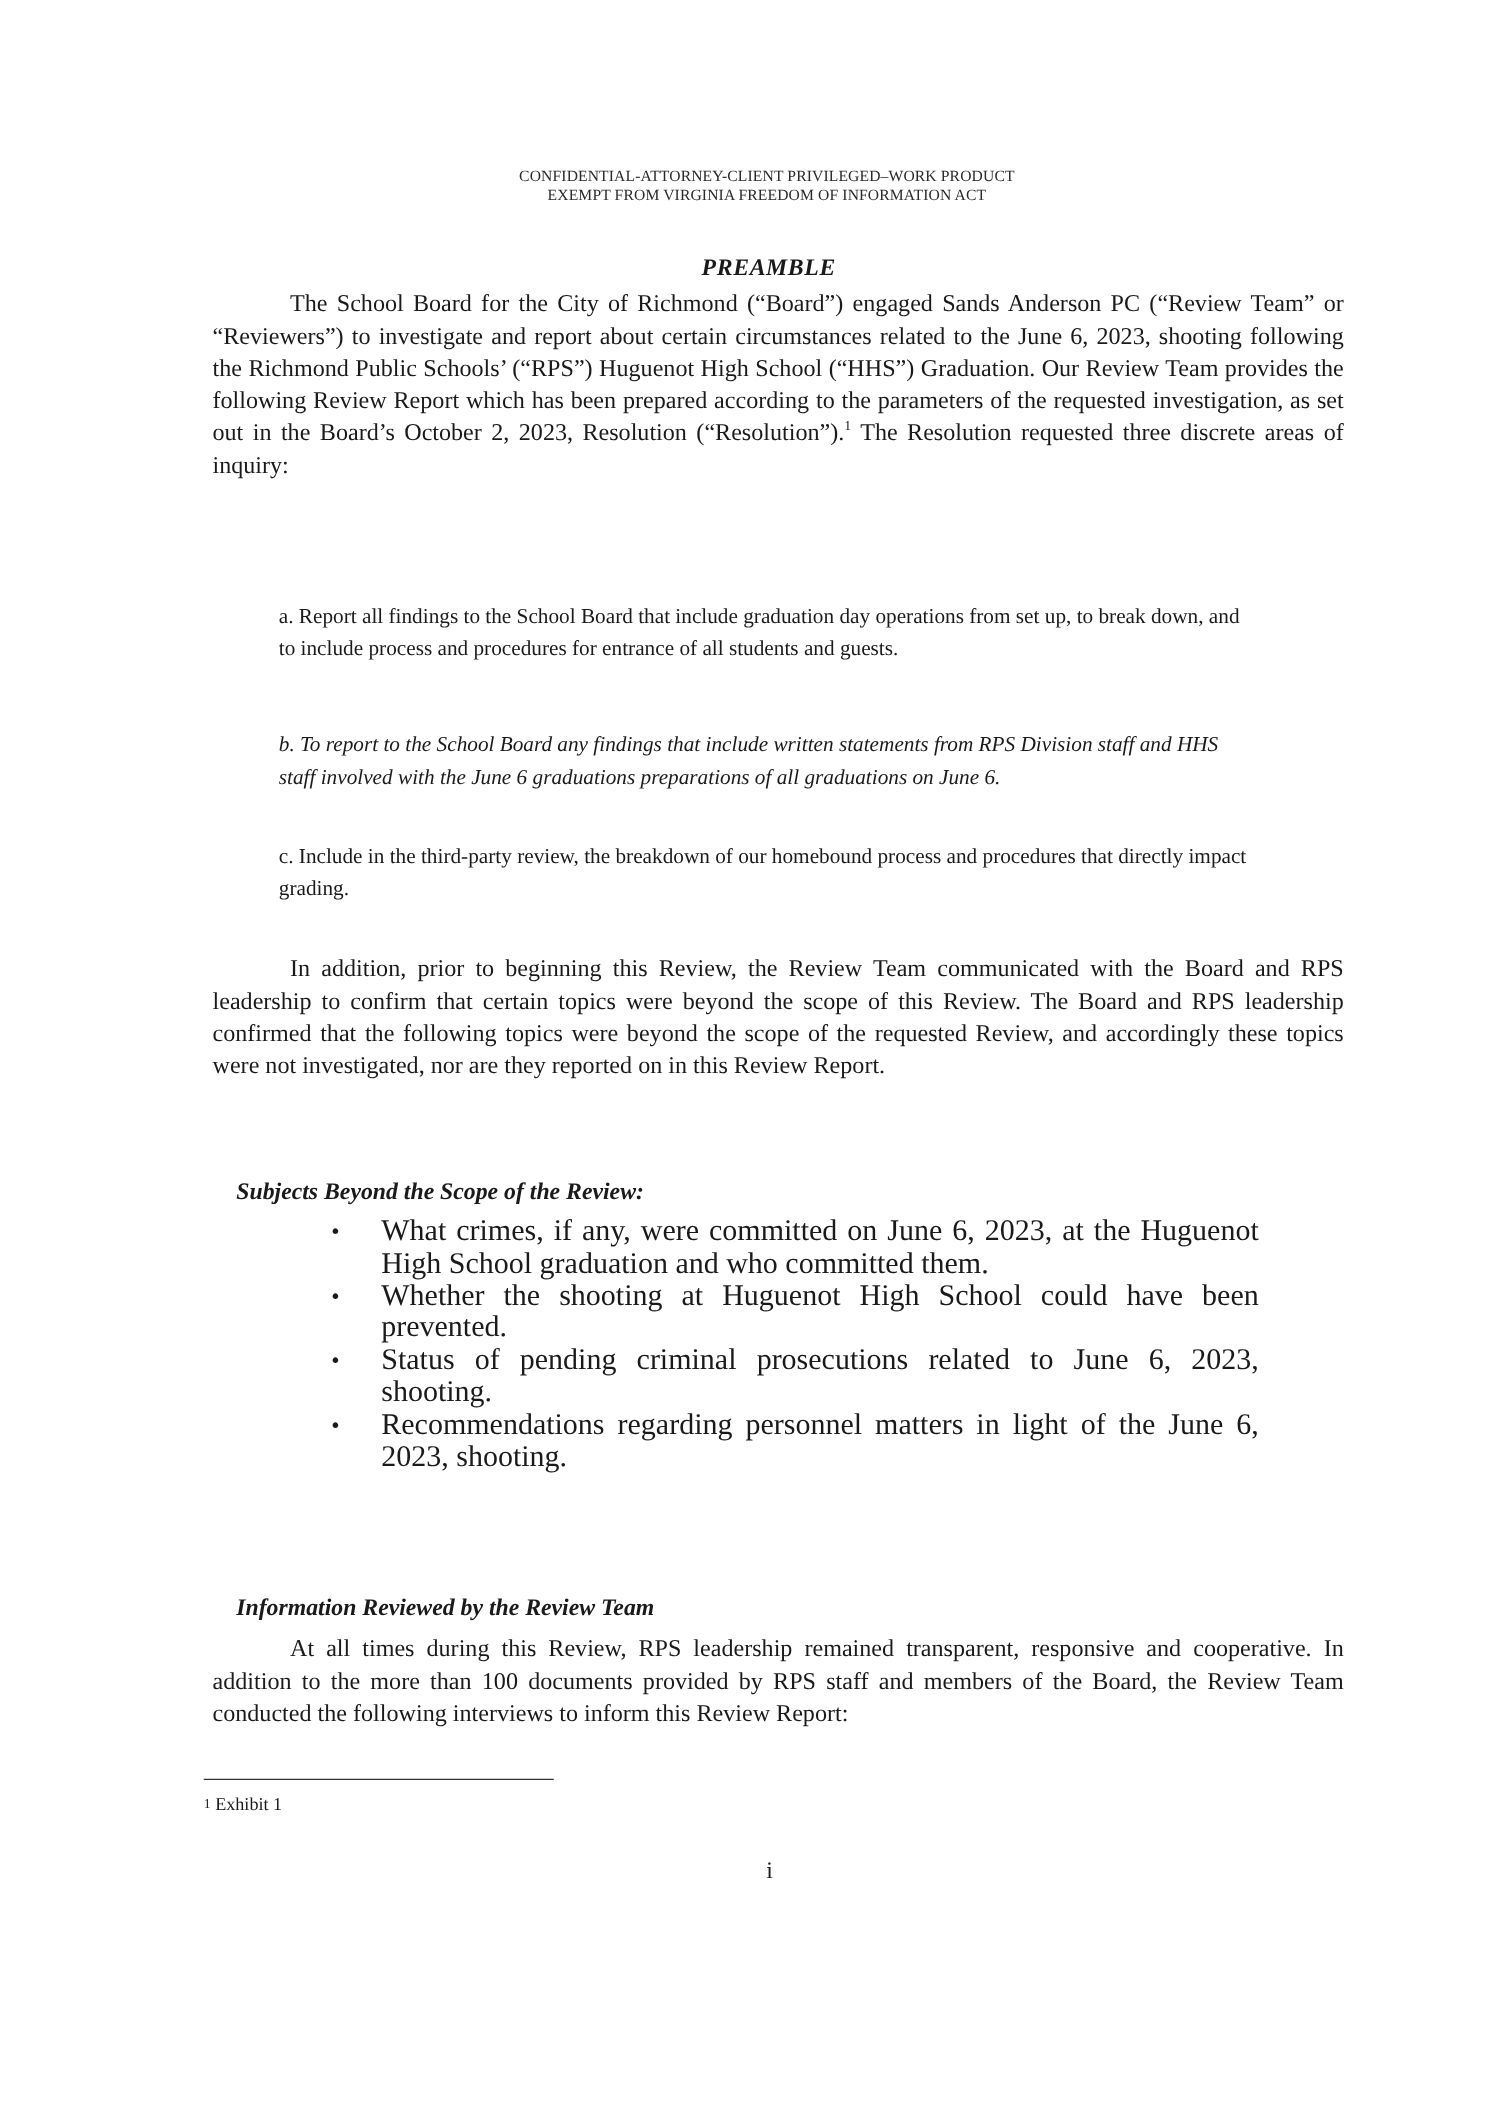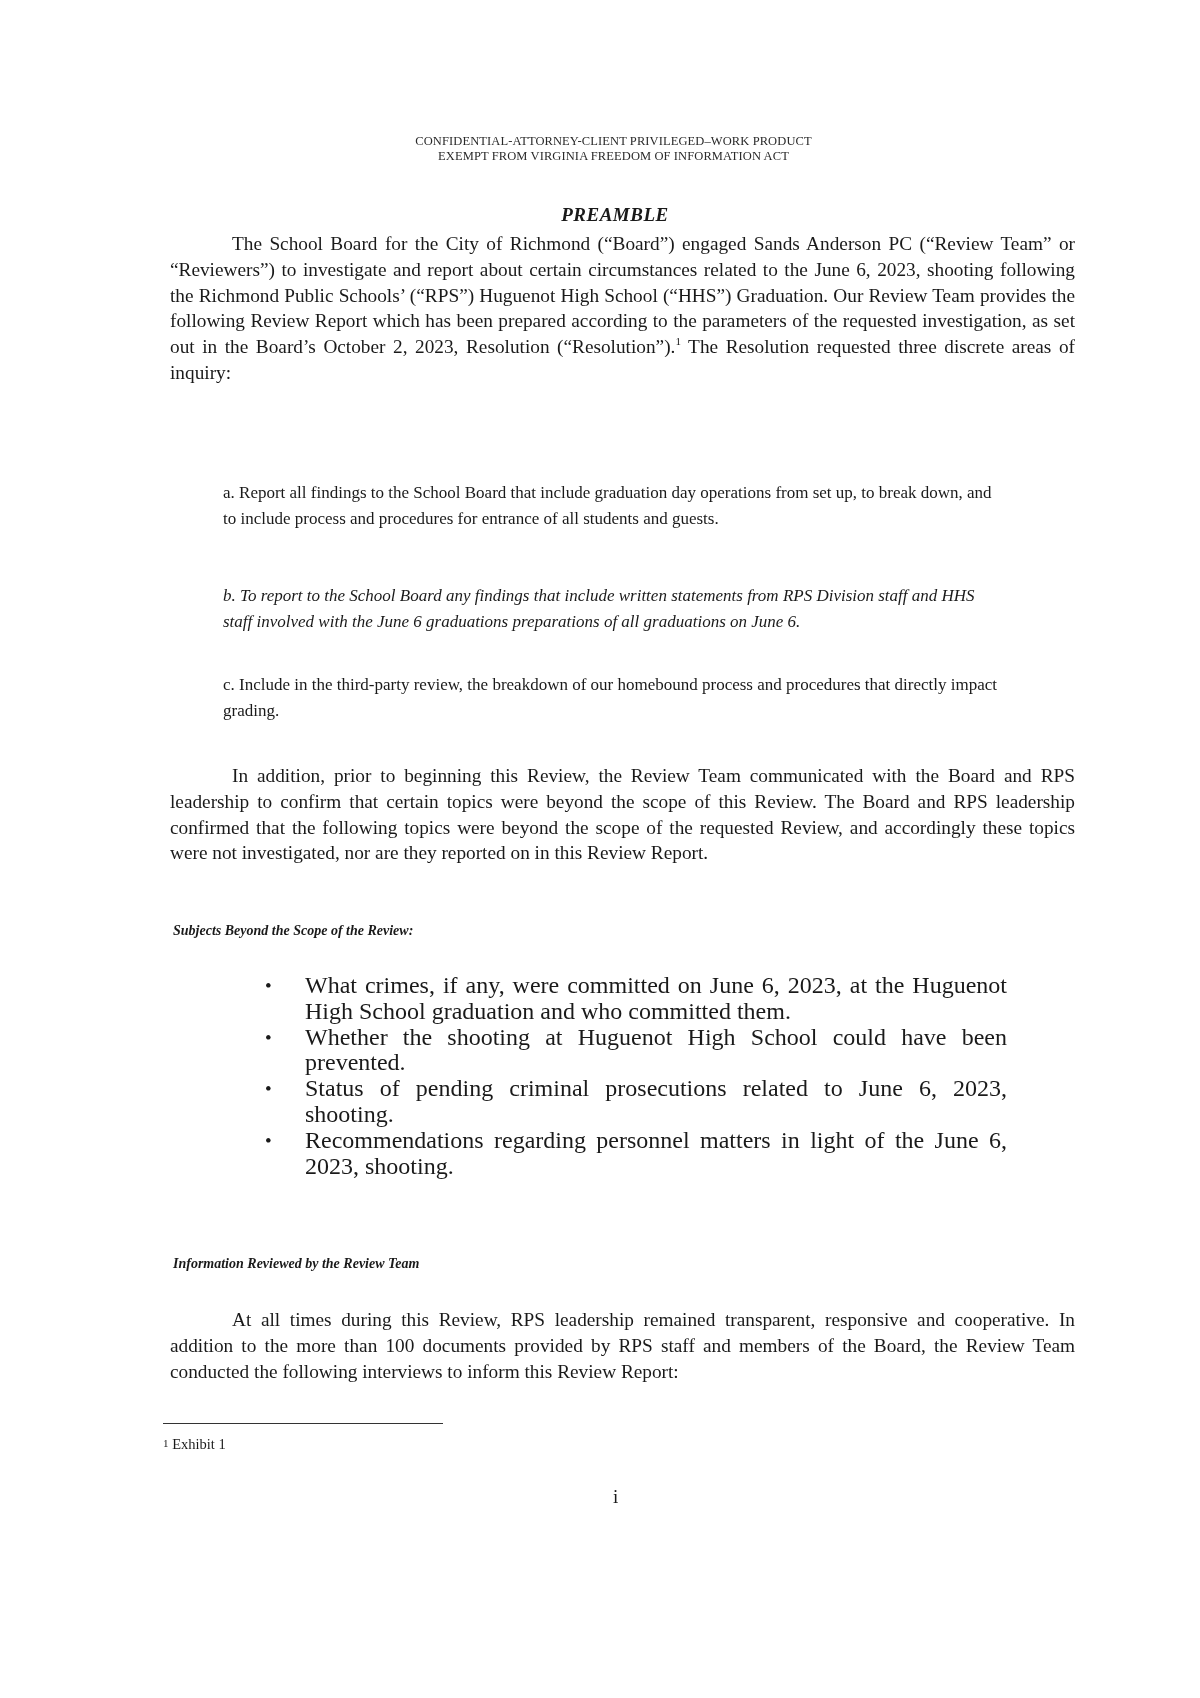--- a/index.html
+++ b/index.html
@@ -7,21 +7,21 @@
          font-family:"Liberation Serif","DejaVu Serif",serif; color:#1a1a1a; }
   .page { position:absolute; left:0; top:0; width:1010px; height:1698px; }
   .conf { position:absolute; top:134px; left:0; width:1227px; text-align:center;
           font-size:12.5px; line-height:15px; letter-spacing:0.1px; color:#2a2a2a; }
   .title { position:absolute; top:204px; left:0; width:1230px; text-align:center;
            font-size:19px; font-weight:bold; font-style:italic; letter-spacing:0.5px; }
   .para { position:absolute; left:170px; width:905px; font-size:19.3px; line-height:25.8px;
           text-align:justify; }
   .indent { text-indent:62px; }
   .item { position:absolute; left:223px; width:780px; font-size:17px; line-height:25.8px; }
-  .heading { position:absolute; left:173px; font-size:14px; font-weight:bold; font-style:italic; }
+  .heading { position:absolute; left:189px; font-size:19px; font-weight:bold; font-style:italic;margin-top:20px; }
   ul.bul { position:absolute; left:277px; width:730px; margin:0; padding:0; list-style:none;
            font-size:24px; line-height:25.8px; }
   ul.bul li { position:relative; padding-left:28px; text-align:justify; }
   ul.bul li::before { content:"•"; position:absolute; left:-12px; top:0; font-size:19px; }
   sup { font-size:11px; vertical-align:top; line-height:14px; }
   .fnrule { position:absolute; left:163px; top:1423px; width:280px; border-top:1.3px solid #333; }
   .footnote { position:absolute; left:163px; top:1436px; font-size:14.5px; }
   .pagenum { position:absolute; left:613px; top:1486px; font-size:19px; }
 </style>
 </head>

